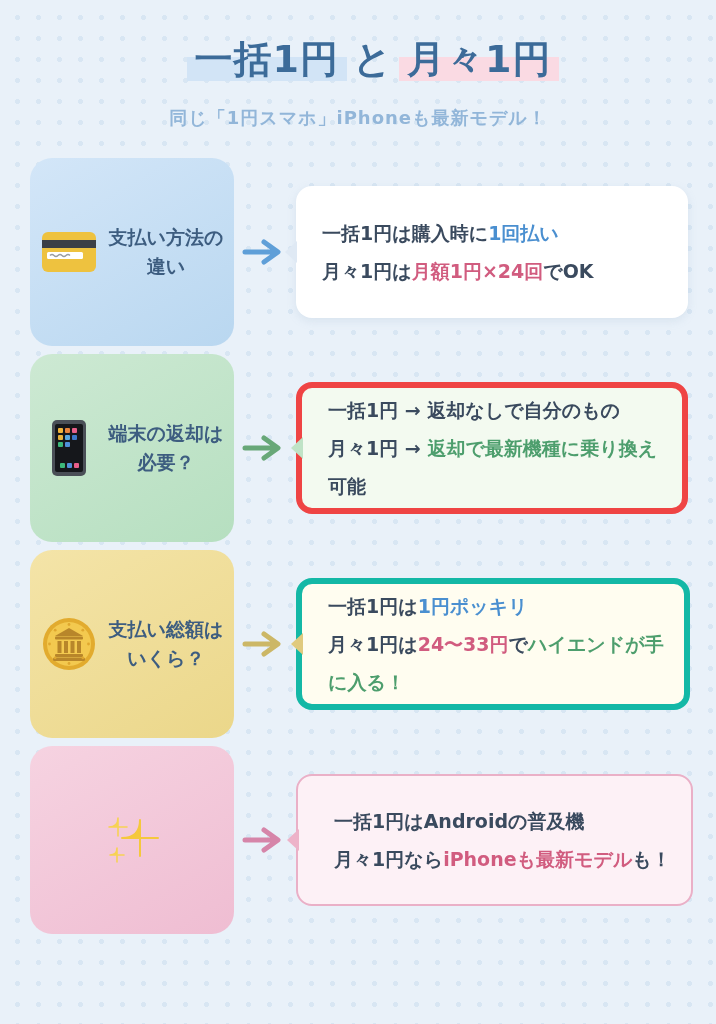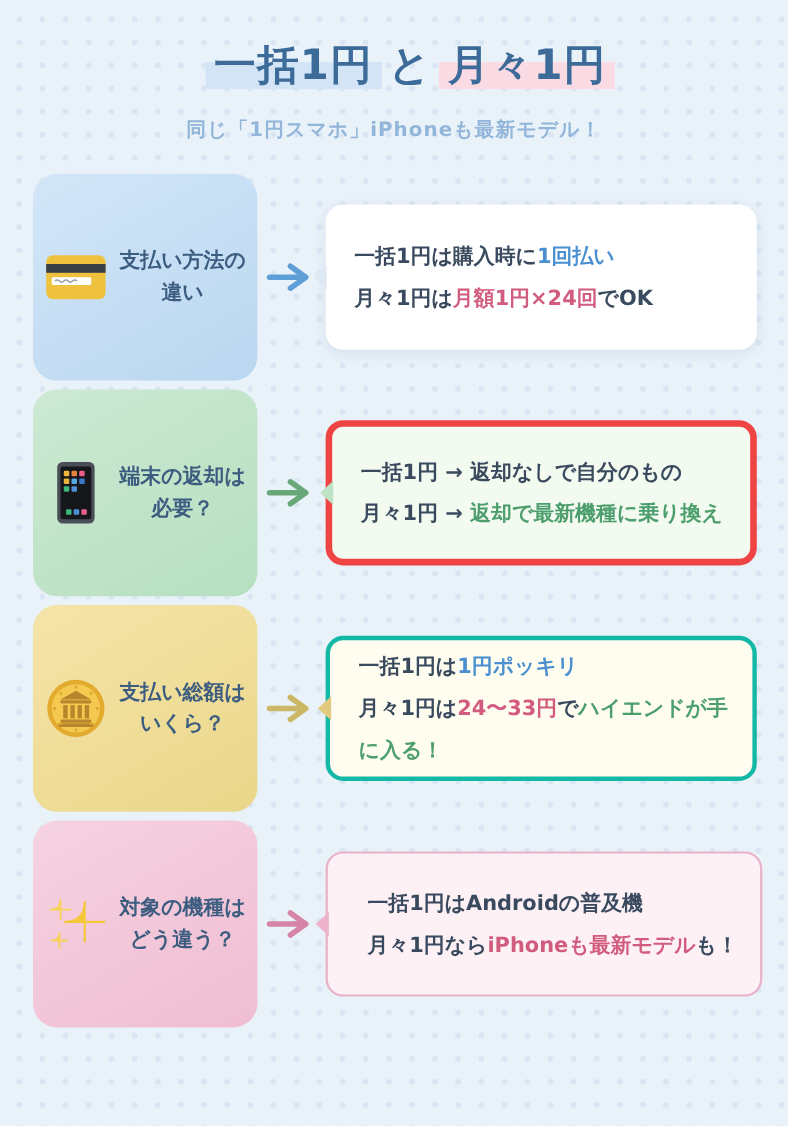--- a/index.html
+++ b/index.html
@@ -61,21 +61,21 @@
   .theme-blue  .right-card{background:#ffffff;box-shadow:0 3px 10px rgba(140,165,195,.18);}
   .theme-blue  .notch{border-right-color:#dfe9f4;}
   .theme-blue  .arrow-svg{stroke:#5f9fd8;}
 
   .theme-green .left-card{background:linear-gradient(150deg,#cde9d3,#b6dfc0);}
   .theme-green .right-card{background:#f3faf0;border:6px solid #ef4444;}
   .theme-green .notch{border-right-color:#bfe3c6;}
   .theme-green .arrow-svg{stroke:#68a878;}
 
   .theme-yellow .left-card{background:linear-gradient(150deg,#f4e4a8,#ebd78a);}
-  .theme-yellow .right-card{background:#fffdf0;border:4px solid #14b8a6;}
+  .theme-yellow .right-card{background:#fffdf0;border:6px solid #14b8a6;}
   .theme-yellow .notch{border-right-color:#e0ca7e;}
   .theme-yellow .arrow-svg{stroke:#ccb766;}
 
   .theme-pink  .left-card{background:linear-gradient(150deg,#f6d3e1,#efbdd2);}
   .theme-pink  .right-card{background:#fdf1f6;border:2px solid #eab0c7;padding-left:36px;}
   .theme-pink  .notch{border-right-color:#edb3c9;}
   .theme-pink  .arrow-svg{stroke:#d685a9;}
 </style>
 </head>
 <body>
@@ -144,20 +144,21 @@
       <div class="arrow-wrap">
         <svg width="46" height="28" viewBox="0 0 46 28" fill="none">
           <path class="arrow-svg" d="M3 14 H30 M22 4 L36 14 L22 24" stroke-width="5" stroke-linecap="round" stroke-linejoin="round"></path>
         </svg>
       </div>
       <div class="right-card">
         <div class="notch"></div>
         <div>
             <div class="line"><span class="c-dark">一括1円 → 返却なしで自分のもの</span></div>
             <div class="line"><span class="c-dark">月々1円 → </span><span class="c-green">返却で最新機種に乗り換え</span></div>
+            <div class="line"><span class="c-dark">可能</span></div>
           </div>
       </div>
     </section>
 
     <section class="row theme-yellow">
       <div class="left-card">
         <div class="icon">
           <svg width="56" height="56" viewBox="0 0 56 56">
             <circle cx="28" cy="28" r="26" fill="#e2ab2e"></circle>
             <circle cx="28" cy="28" r="22" fill="#f3c94f"></circle>
@@ -202,21 +203,20 @@
 
     <section class="row theme-pink">
       <div class="left-card">
         <div class="icon">
           <svg width="56" height="56" viewBox="0 0 56 56">
             <path fill="#f5c83c" d="M36 6 Q36 24 36 24 Q36 24 54 24 Q36 24 36 24 Q36 24 36 42 Q36 24 36 24 Q36 24 18 24 Q36 24 36 6 Z" transform="translate(0,2)" stroke="#f5c83c" stroke-width="2" stroke-linejoin="round"></path>
             <path fill="#f7d254" d="M14 6 Q14 15 14 15 Q14 15 23 15 Q14 15 14 15 Q14 15 14 24 Q14 15 14 15 Q14 15 5 15 Q14 15 14 6 Z" stroke="#f7d254" stroke-width="1.6" stroke-linejoin="round"></path>
             <path fill="#f7d254" d="M13 36 Q13 43 13 43 Q13 43 20 43 Q13 43 13 43 Q13 43 13 50 Q13 43 13 43 Q13 43 6 43 Q13 43 13 36 Z" stroke="#f7d254" stroke-width="1.6" stroke-linejoin="round"></path>
           </svg>
         </div>
-        <div class="label">対象の機種は<br>どう違う？</div>
       </div>
       <div class="arrow-wrap">
         <svg width="46" height="28" viewBox="0 0 46 28" fill="none">
           <path class="arrow-svg" d="M3 14 H30 M22 4 L36 14 L22 24" stroke-width="5" stroke-linecap="round" stroke-linejoin="round"></path>
         </svg>
       </div>
       <div class="right-card">
         <div class="notch"></div>
         <div>
             <div class="line"><span class="c-dark">一括1円はAndroidの普及機</span></div>

